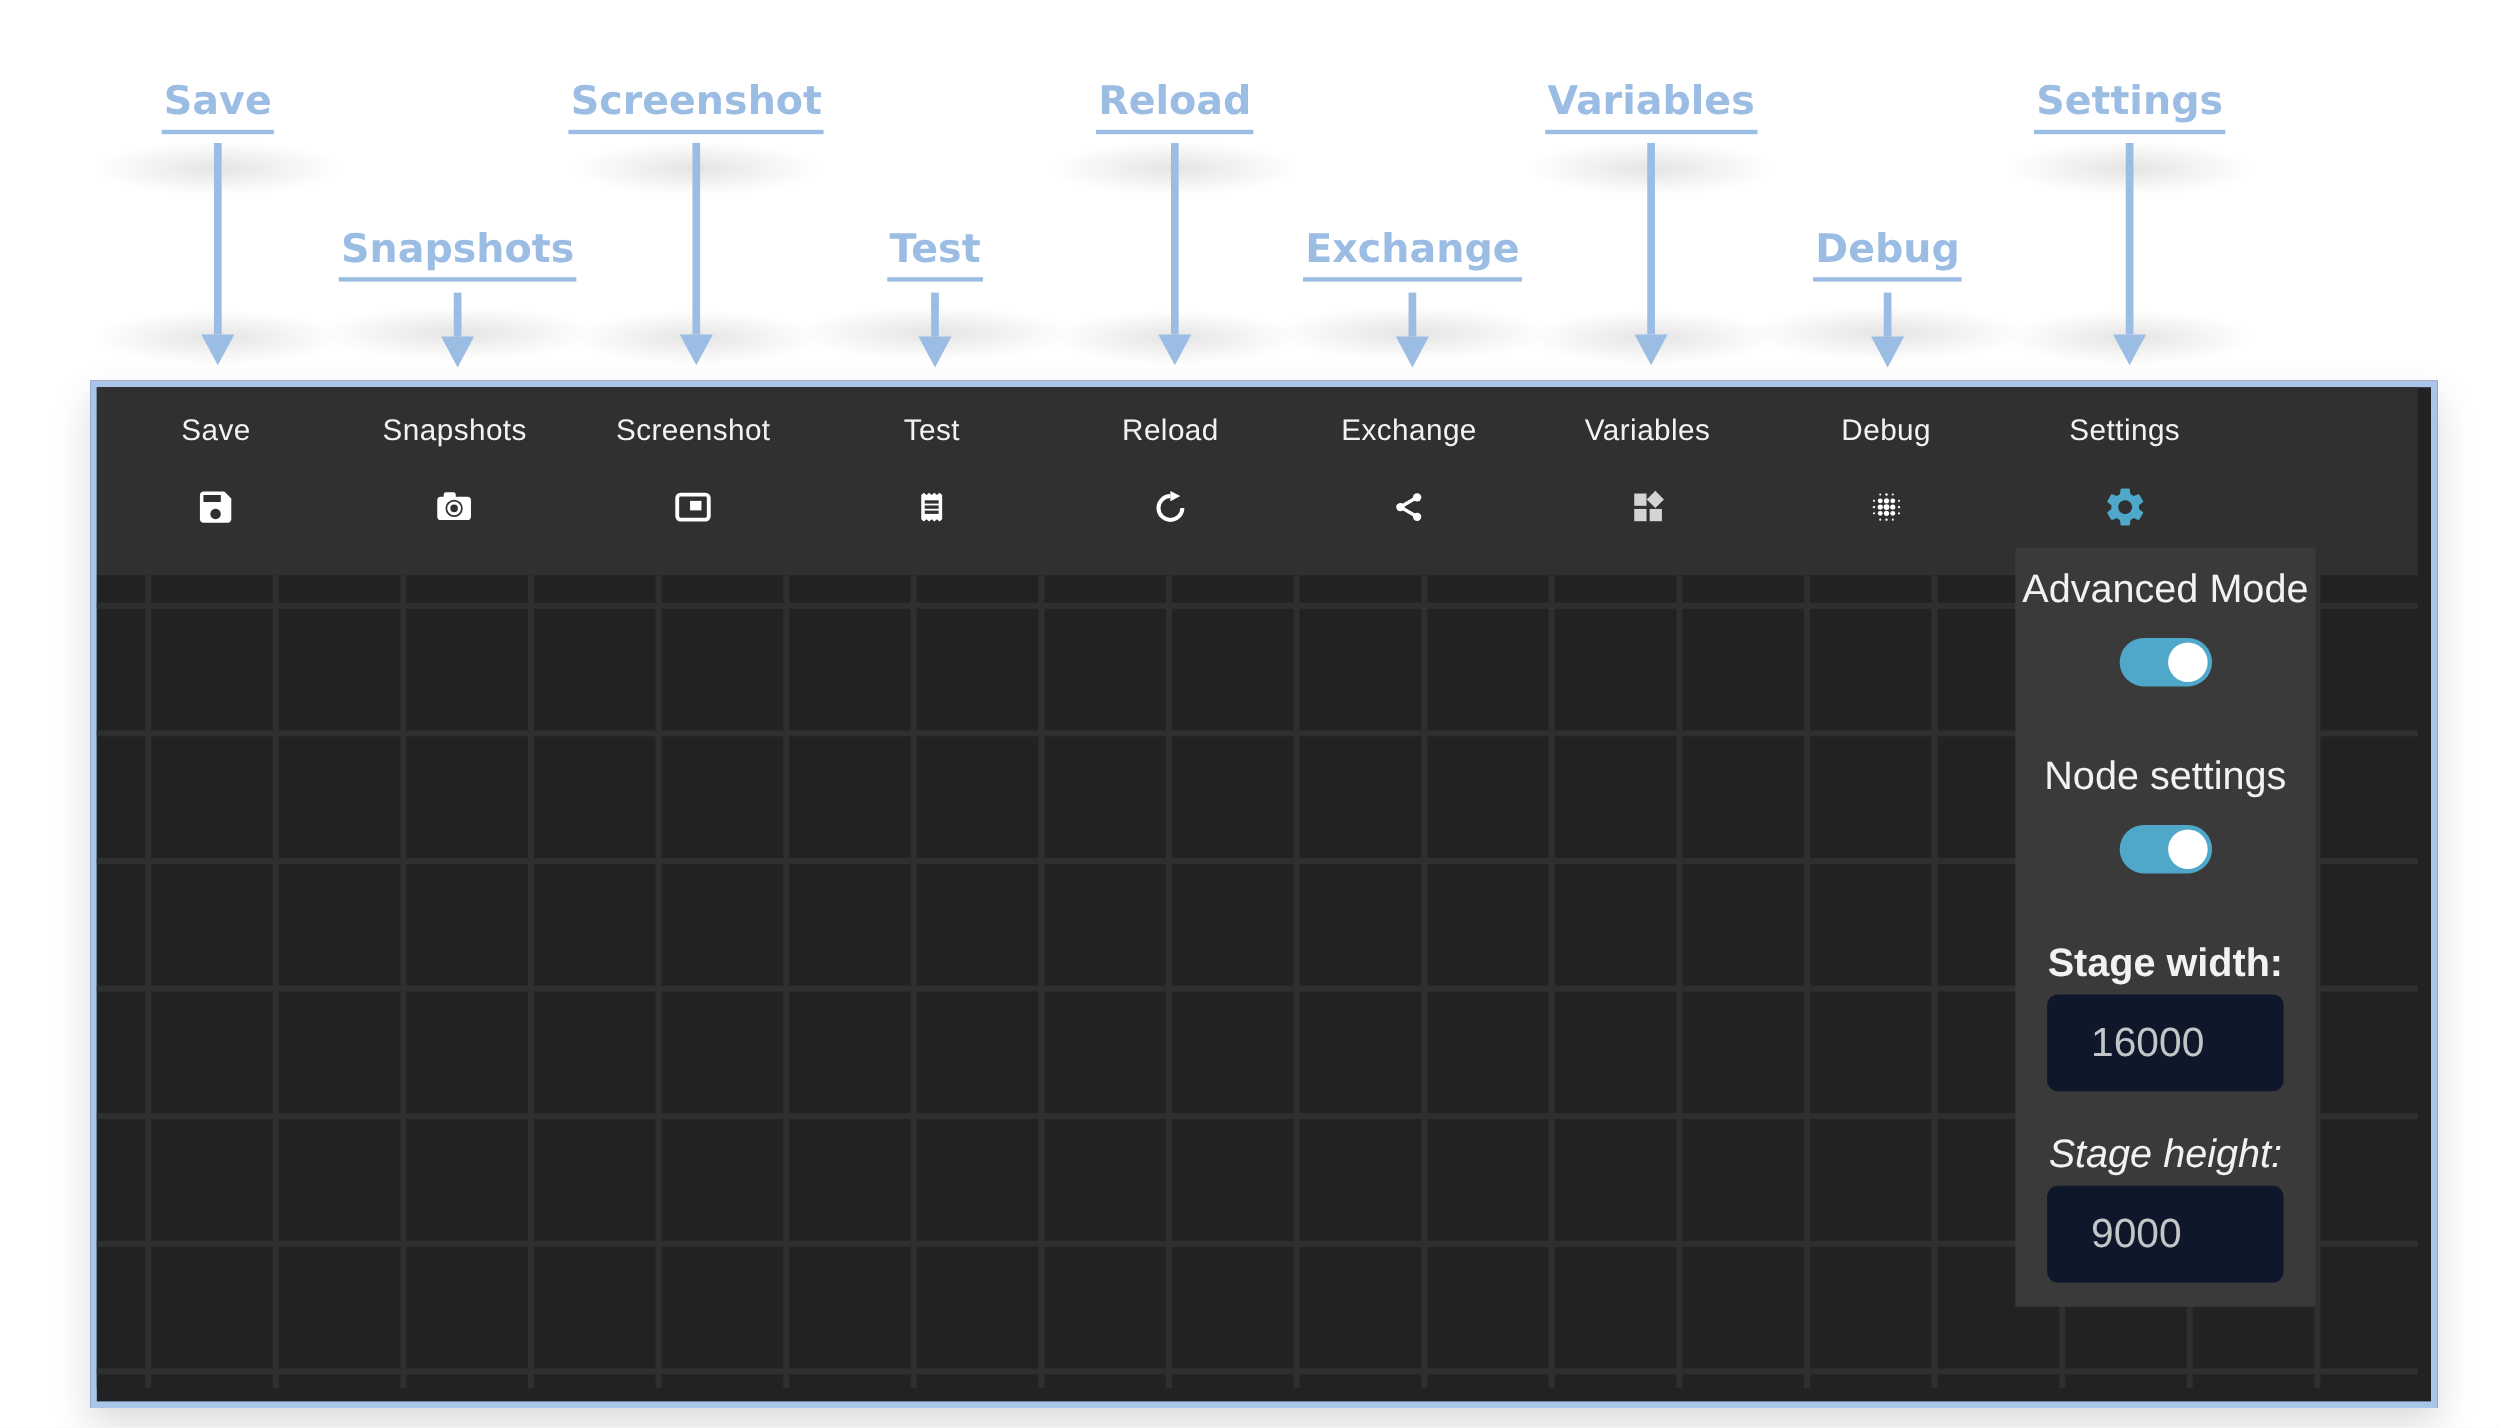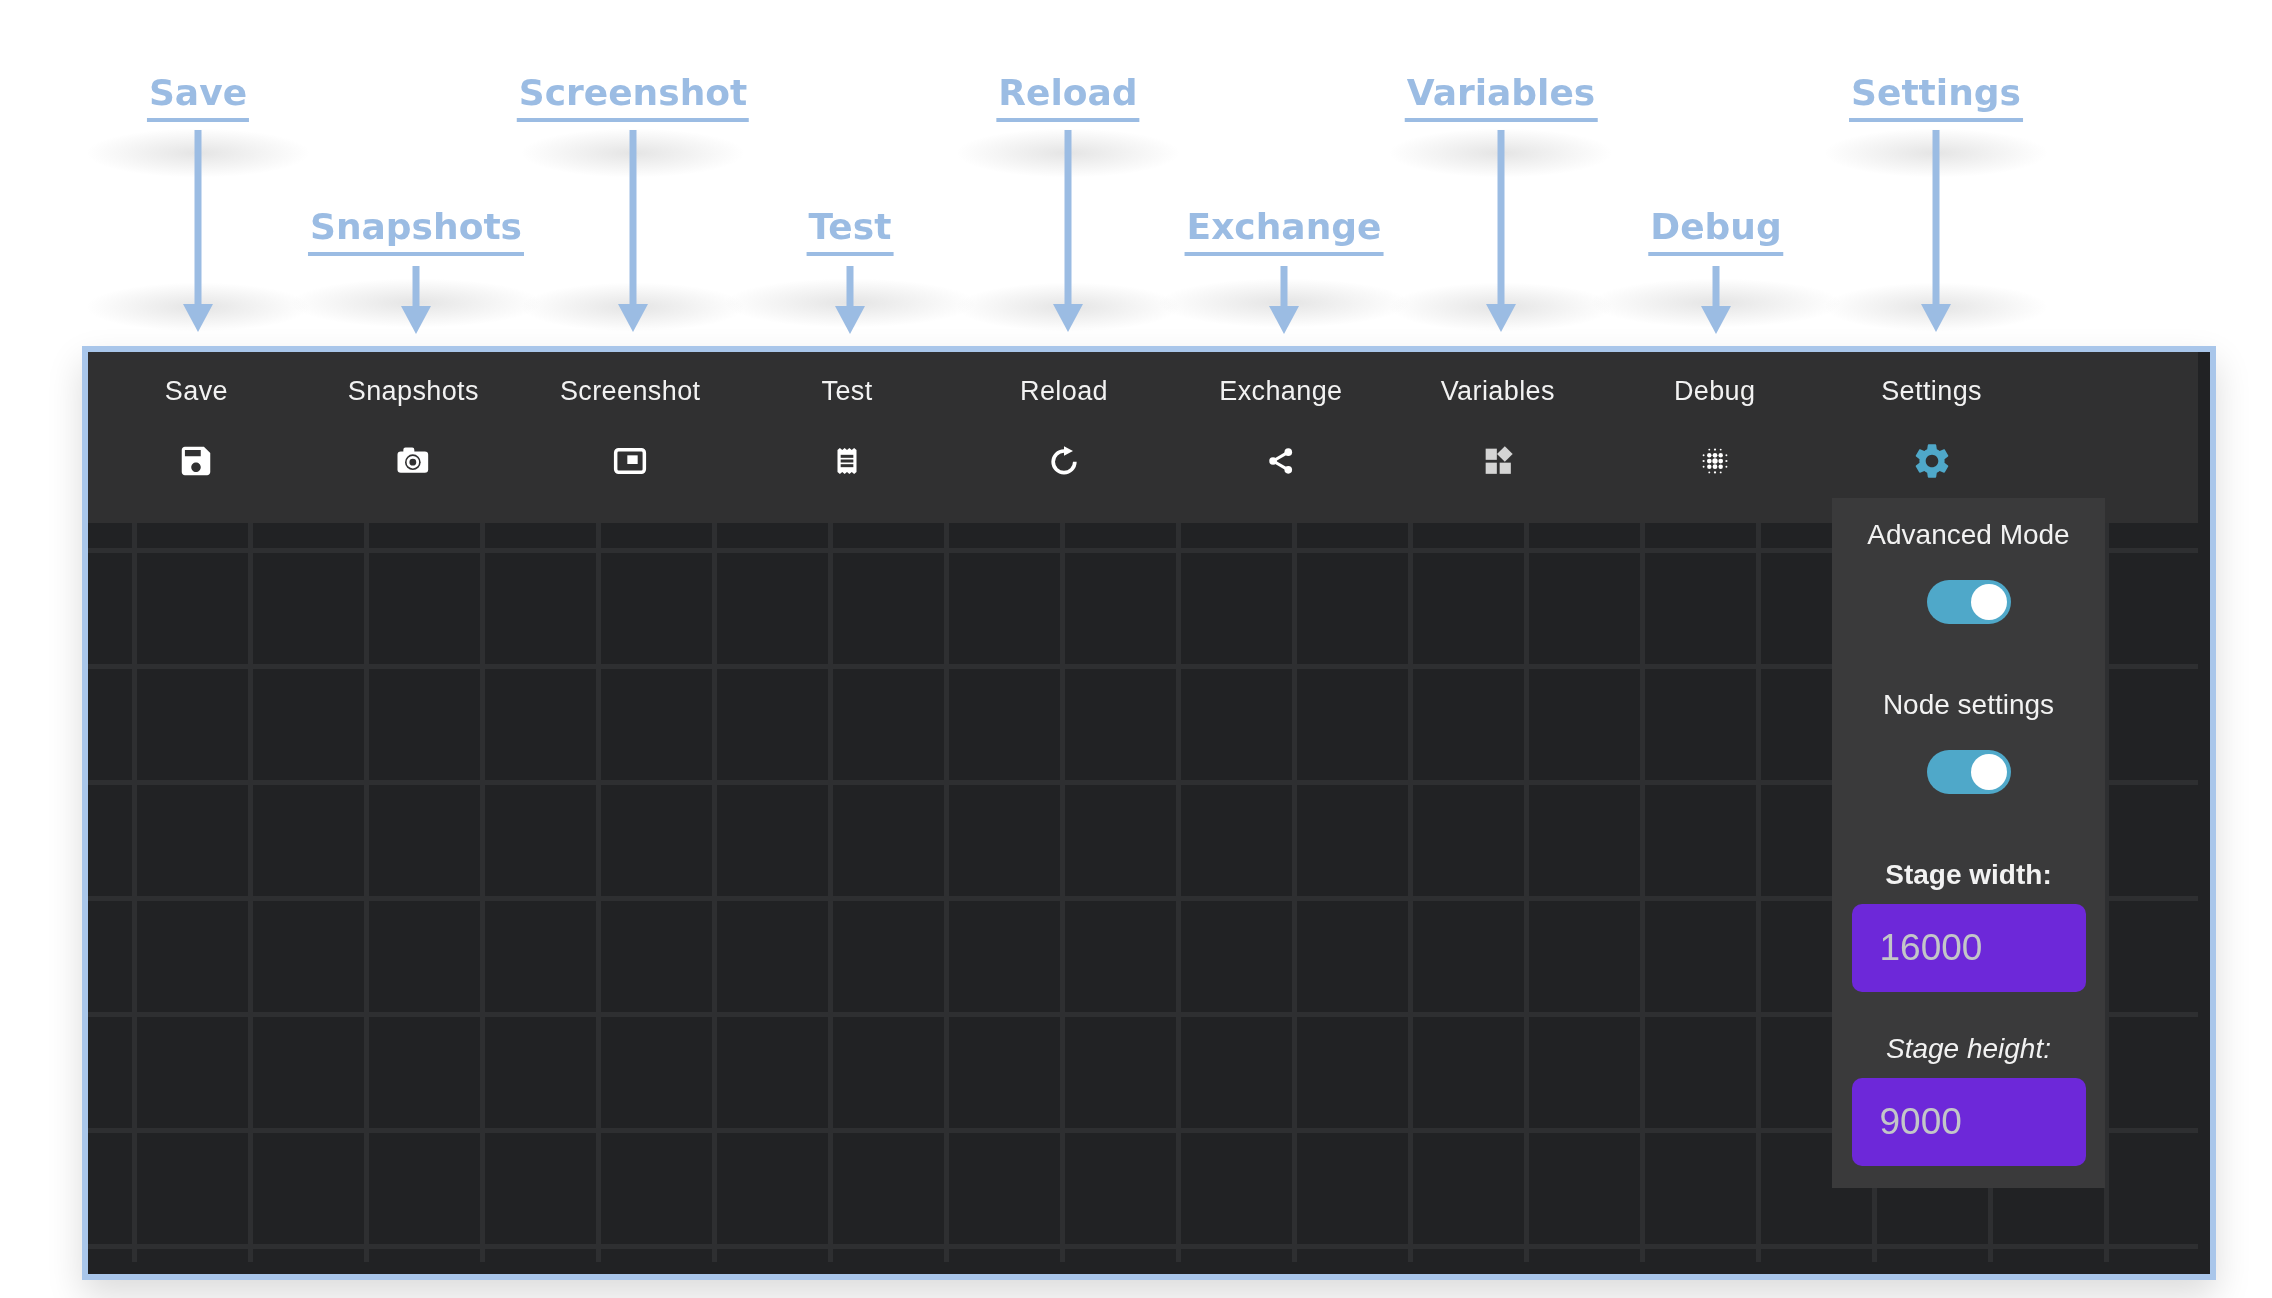--- a/index.html
+++ b/index.html
@@ -44,33 +44,33 @@
     background-image:
       linear-gradient(to right,#2e2f31 5px,transparent 5px),
       linear-gradient(to bottom,#2e2f31 5px,transparent 5px);
     background-size:116px 116px;
     background-position:44px 25px;}
 
   
   .panel{position:absolute;left:1744px;top:146px;width:273px;height:690px;background:#3a3a3b;
          z-index:6;display:flex;flex-direction:column;align-items:center;box-sizing:border-box;
          padding-top:20px;}
-  .panel-label{font-size:28px;color:#f2f2f2;line-height:34px;text-align:center;}
+  .panel-label{font-size:36px;color:#f2f2f2;line-height:34px;text-align:center;}
   .lbl-advanced{margin-bottom:28px;}
   .lbl-node{margin-bottom:28px;}
   .lbl-width{margin-bottom:12px;font-weight:bold;}
   .lbl-height{margin-bottom:12px;font-style:italic;}
   .toggle{position:relative;width:84px;height:44px;border-radius:22px;background:#4fa8c9;
           cursor:pointer;flex:none;}
   .toggle .knob{position:absolute;top:4px;right:4px;width:36px;height:36px;border-radius:50%;
                 background:#ffffff;}
   .tgl-advanced{margin-bottom:64px;}
   .tgl-node{margin-bottom:64px;}
-  .panel-input{width:234px;height:88px;box-sizing:border-box;background:#6d28d9;border:none;
-               border-radius:10px;color:#c3c6c8;font-size:37px;padding-left:28px;outline:none;
+  .panel-input{width:215px;height:88px;box-sizing:border-box;background:#0f172a;border:none;
+               border-radius:10px;color:#c3c6c8;font-size:37px;padding-left:40px;outline:none;
                font-family:"Liberation Sans",sans-serif;}
   .inp-width{margin-bottom:40px;}
 </style>
 </head>
 <body>
 
 <div class="stage">
 
   <div class="anno r1" style="left:198px">
     <div class="anno-shadow shadow-a"></div>

